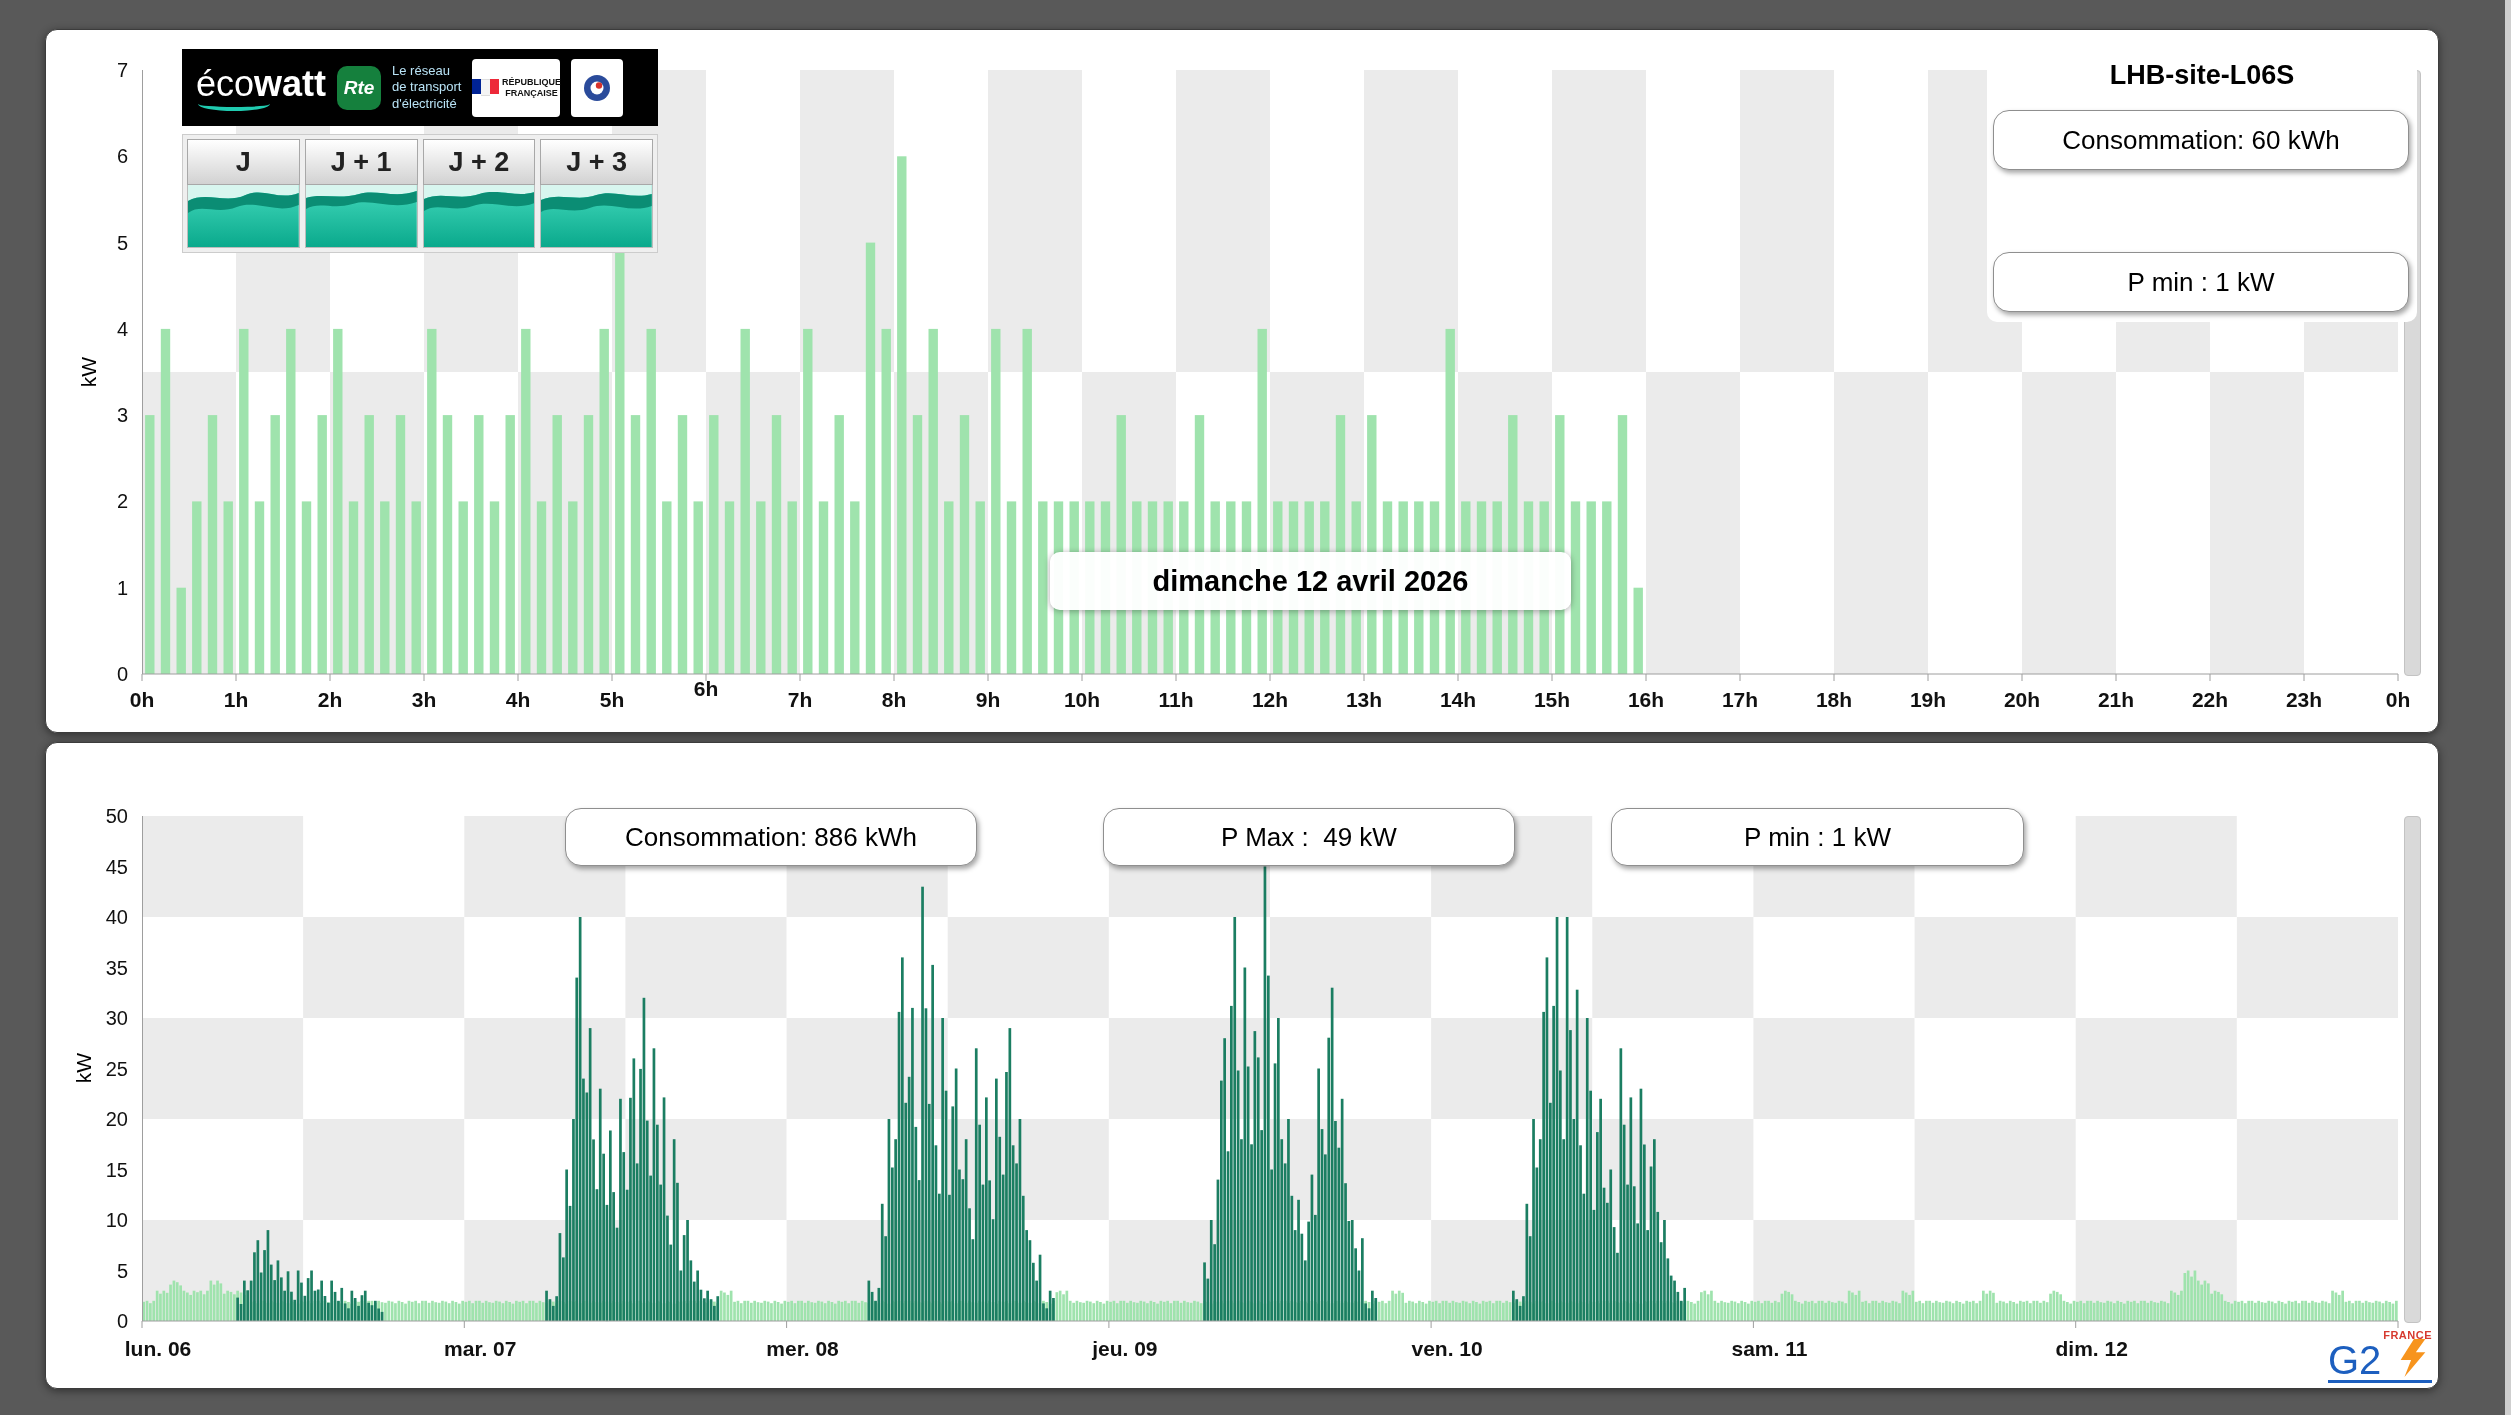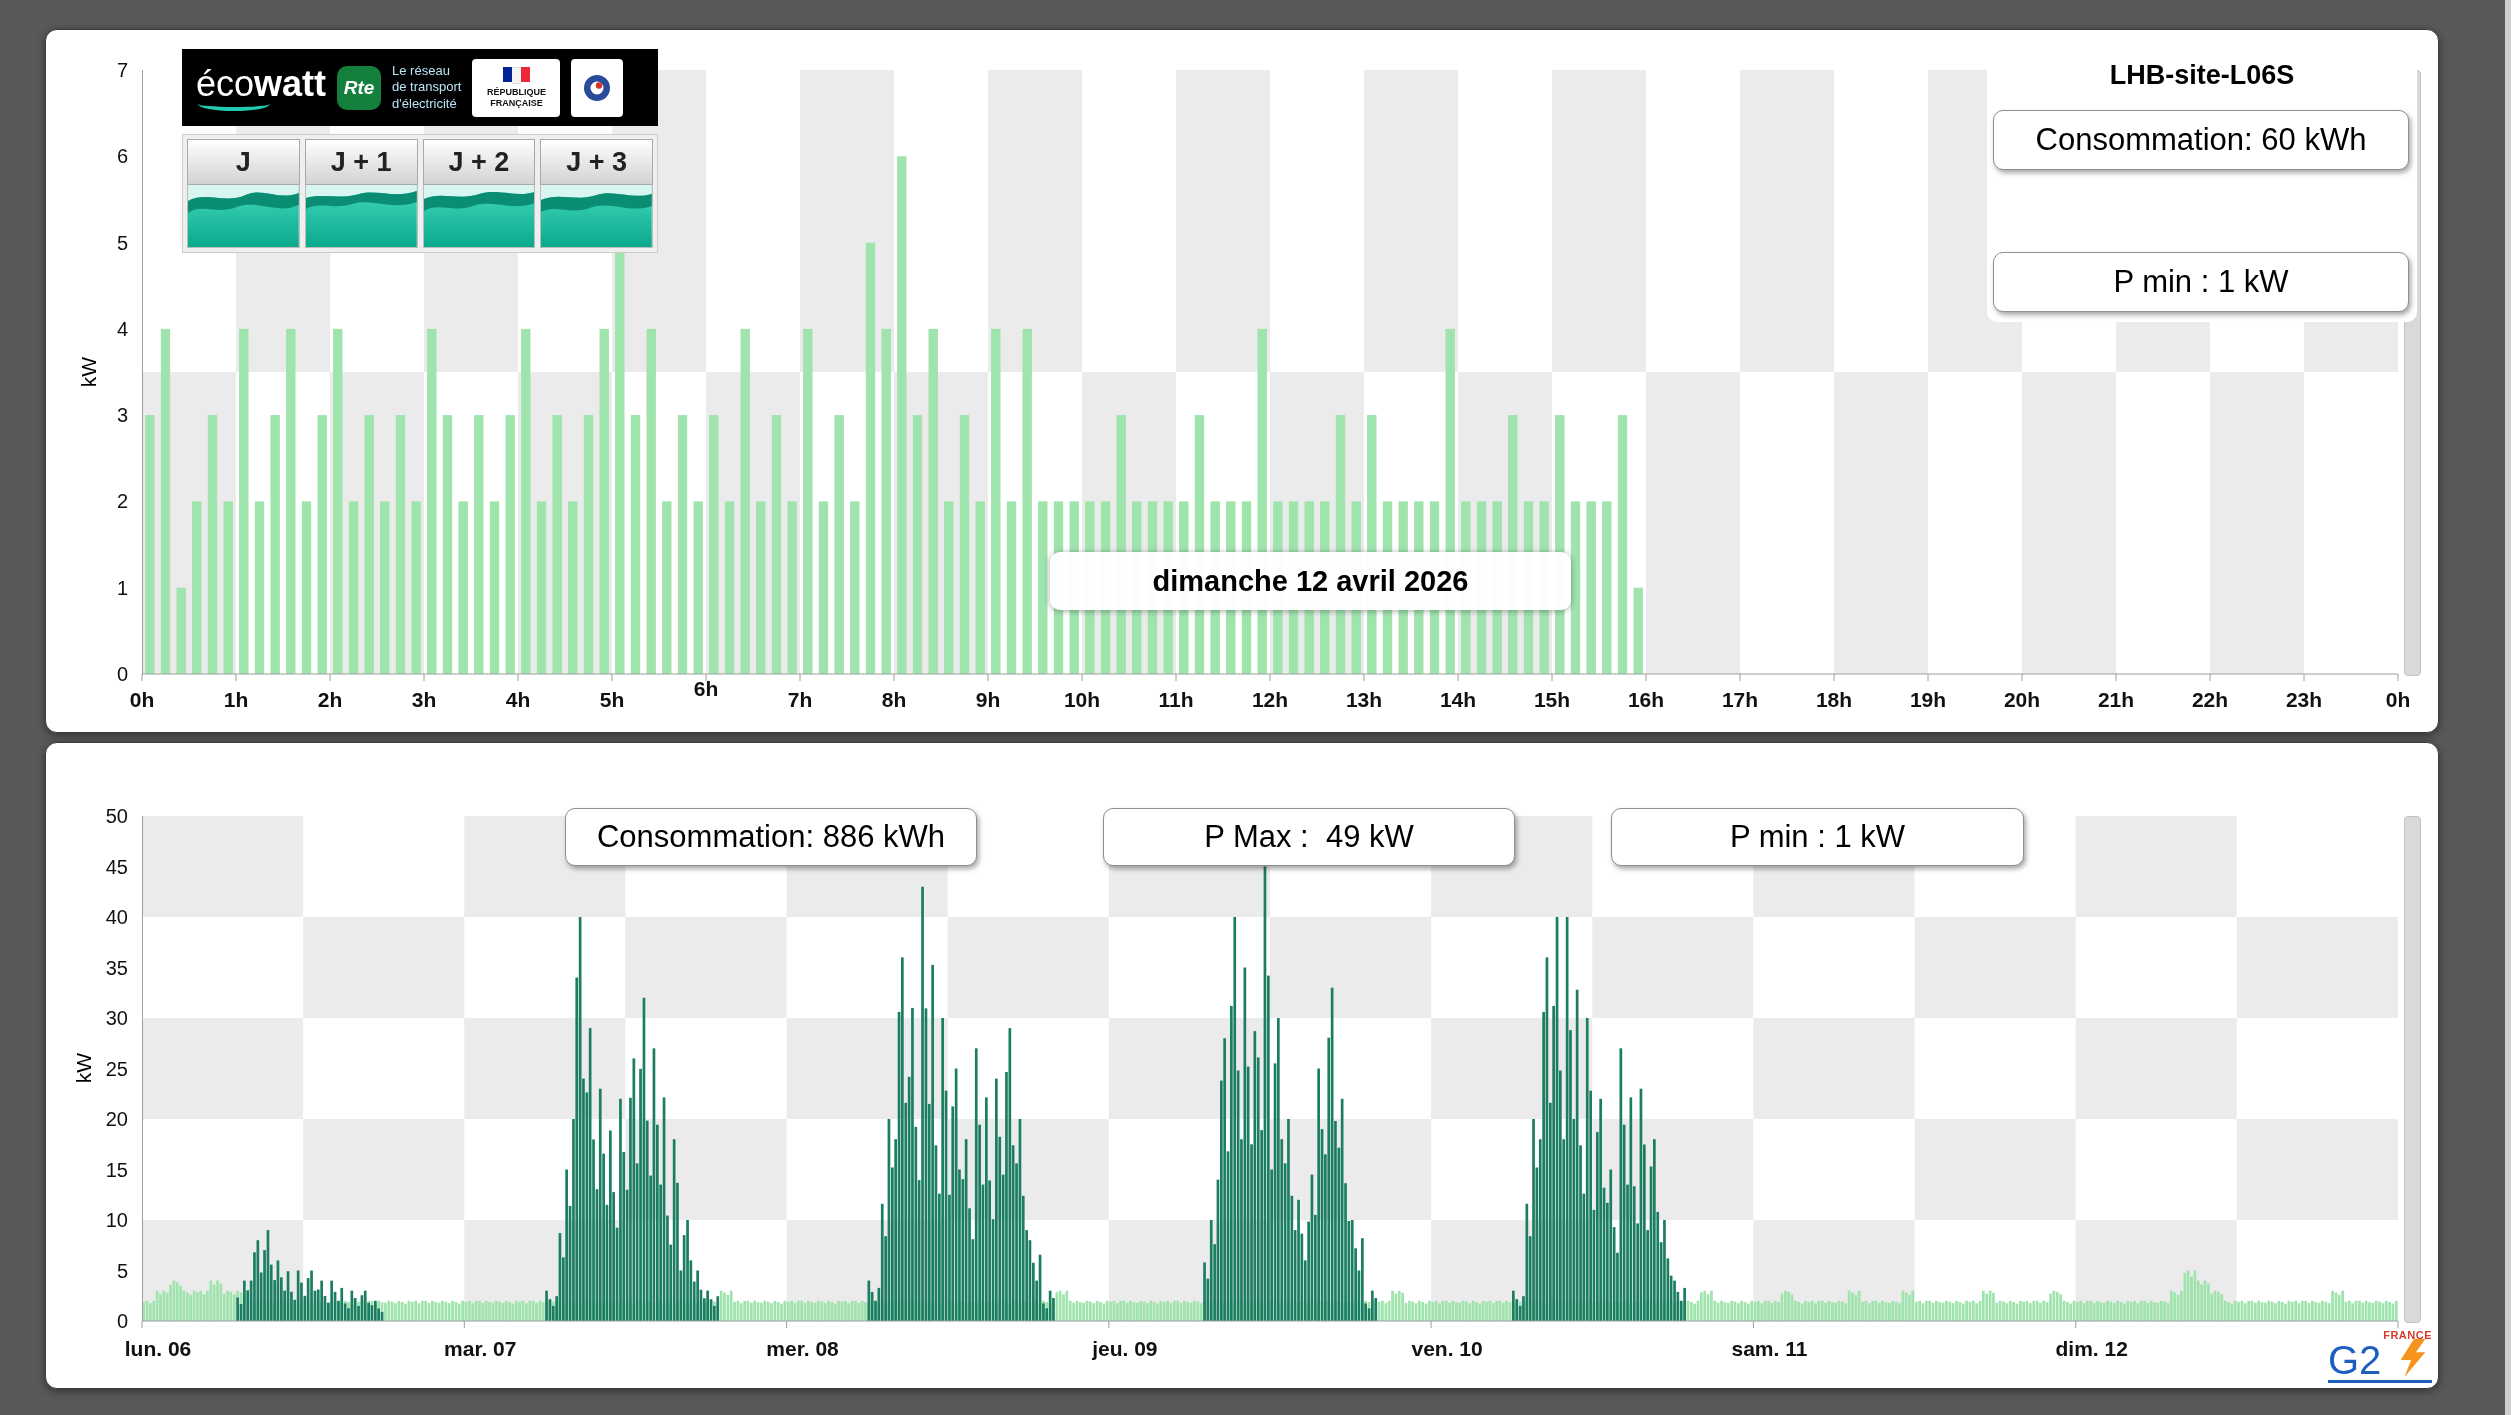--- a/index.html
+++ b/index.html
@@ -15,43 +15,43 @@
   #plot-weekly{left:96px;top:73px;width:2256px;height:505px;}
   svg.chart{position:absolute;left:0;top:0;overflow:visible;}
   .labels{position:absolute;left:0;top:0;width:100%;height:100%;pointer-events:none;}
   .ylab{position:absolute;transform:translate(-100%,-50%);font-size:20px;color:#111;white-space:nowrap;}
   .xlab{position:absolute;transform:translateX(-50%);font-size:21px;font-weight:bold;color:#111;white-space:nowrap;}
   .xlab.day{font-weight:bold;}
   .axis-title{position:absolute;font-size:21px;color:#000;transform:translate(-50%,-50%) rotate(-90deg);}
 
   .scroll-strip{position:absolute;width:15px;background:#d9d9d9;border:1px solid #c3c3c3;border-radius:4px;}
 
-  .infobox{position:absolute;background:#fff;border:1px solid #8f8f8f;border-radius:10px;
+  .infobox{position:absolute;background:#fff;border:1px solid #8f8f8f;border-radius:16px;
            box-shadow:2px 3px 5px rgba(0,0,0,0.35);display:flex;align-items:center;justify-content:center;
-           font-size:31px;color:#000;white-space:pre;}
+           font-size:26px;color:#000;white-space:pre;}
   .site-card{position:absolute;left:1941px;top:14px;width:430px;height:278px;background:#fff;border-radius:10px;}
   .site-title{position:absolute;top:16px;left:0;width:100%;text-align:center;font-weight:bold;font-size:27px;}
   .site-card .infobox{left:6px;width:414px;height:58px;}
 
   .date-chip{position:absolute;left:908px;top:482px;width:521px;height:58px;background:rgba(255,255,255,0.96);
              border-radius:10px;box-shadow:0 1px 6px rgba(0,0,0,0.35);display:flex;align-items:center;
              justify-content:center;font-weight:bold;font-size:29px;z-index:5;}
 
   
   .ecowatt{position:absolute;left:136px;top:19px;width:476px;height:77px;background:#000;
            display:flex;align-items:center;gap:11px;padding:0 14px;box-sizing:border-box;z-index:6;}
   .brand{position:relative;color:#fff;font-size:36px;line-height:1;padding-bottom:8px;white-space:nowrap;}
   .brand .eco{font-weight:300;}
   .brand .watt{font-weight:800;}
   .brand-swoosh{position:absolute;left:2px;bottom:-1px;width:72px;height:10px;
                 border-bottom:4px solid #20cbb0;border-radius:0 0 100% 100%;}
   .rte-badge{flex:0 0 auto;width:44px;height:44px;background:#15803d;border-radius:10px;color:#fff;
              display:flex;align-items:center;justify-content:center;font-size:19px;font-style:italic;font-weight:bold;}
   .rte-tag{color:#b9e3f6;font-size:13px;line-height:1.25;white-space:nowrap;}
-  .gov-box{flex:0 0 auto;background:#fff;border-radius:4px;width:88px;height:58px;display:flex;flex-direction:column;
+  .gov-box{flex:0 0 auto;background:#fff;border-radius:4px;width:88px;height:58px;display:flex;flex-direction:row;
            align-items:center;justify-content:center;gap:3px;}
   .flag{display:flex;}
   .flag div{width:9px;height:15px;}
   .flag .b{background:#002395;} .flag .w{background:#f4f4f4;border-top:1px solid #ddd;border-bottom:1px solid #ddd;}
   .flag .r{background:#ED2939;}
   .gov-text{font-size:9px;font-weight:bold;text-align:center;line-height:1.15;color:#111;}
   .agency-box{flex:0 0 auto;background:#fff;border-radius:4px;width:52px;height:58px;display:flex;
               align-items:center;justify-content:center;}
 
   

